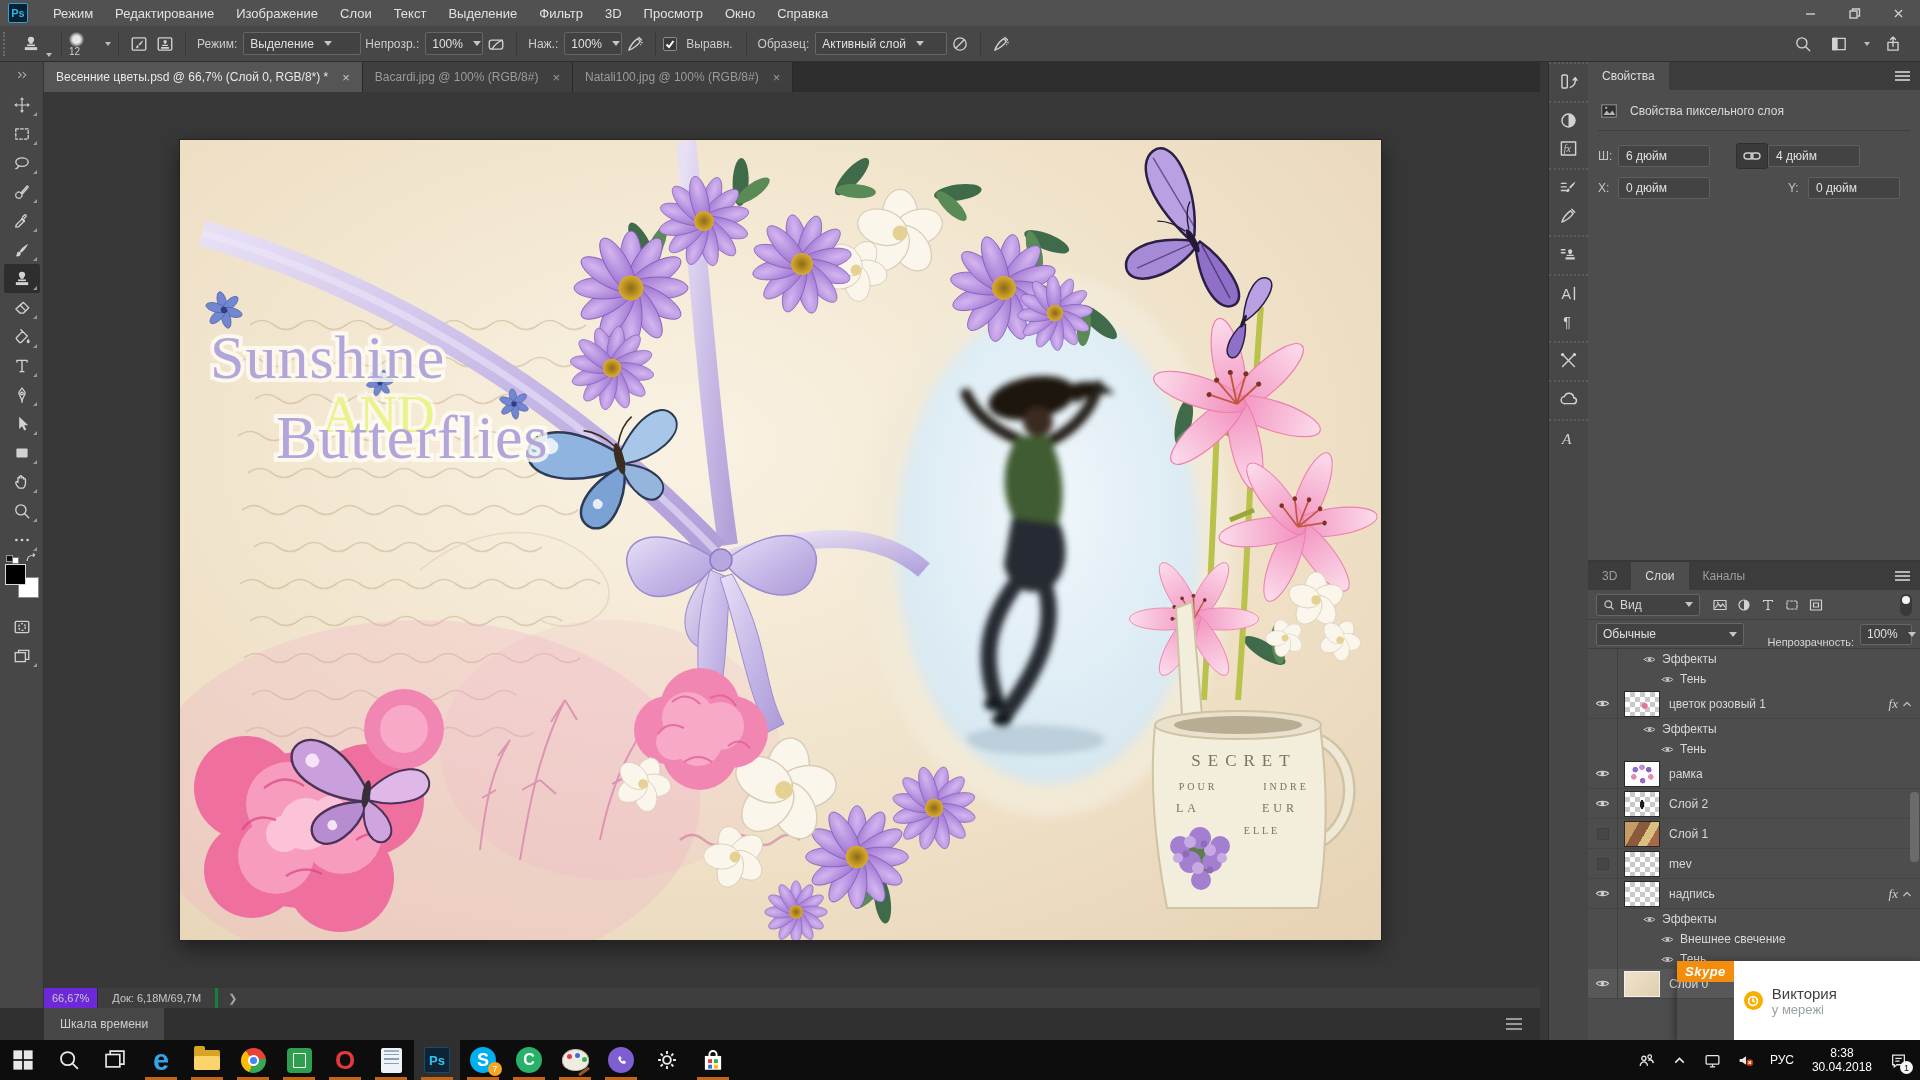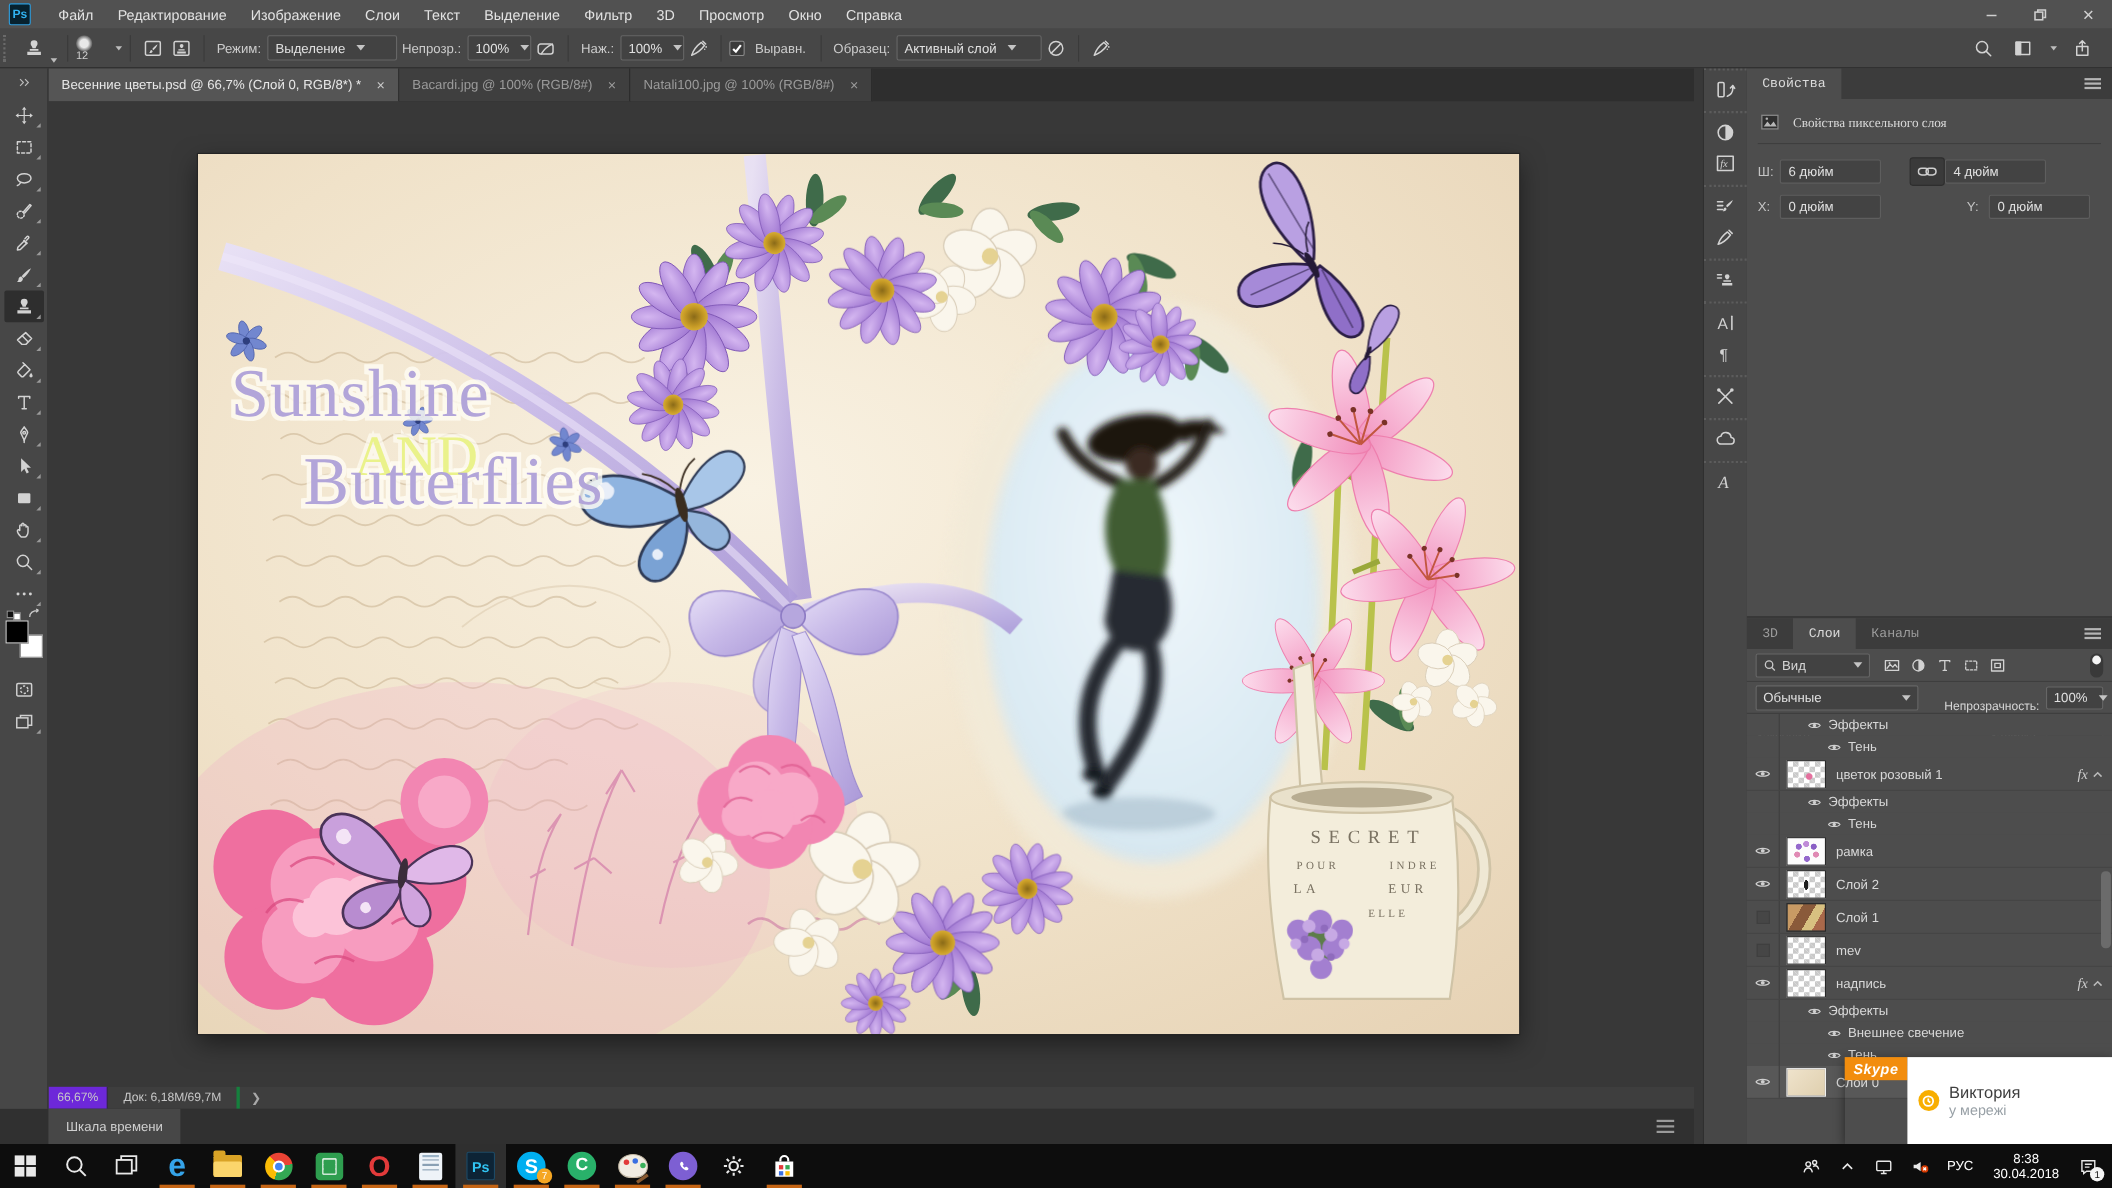--- a/index.html
+++ b/index.html
@@ -110,28 +110,28 @@
     background:#474747; border-left:1px solid #2d2d2d; display:flex;
     flex-direction:column; align-items:center; z-index:22; }
   .dock-group { width:100%; display:flex; flex-direction:column; align-items:center;
     padding:3px 0 6px; border-top:2px dotted #5c5c5c; }
   .dock-btn { width:30px; height:28px; display:flex; align-items:center; justify-content:center; }
   .dock-btn svg { width:19px; height:19px; }
 
   .panels { position:absolute; left:1588px; top:62px; width:332px; height:978px;
     background:#4d4d4d; z-index:22; }
   .phead { height:28px; background:#3c3c3c; display:flex; align-items:stretch; }
-  .ptab { padding:0 14px; display:flex; align-items:center; color:#9d9d9d; font-size:12px;font-family:Liberation Mono, monospace; }
+  .ptab { padding:0 14px; display:flex; align-items:center; color:#9d9d9d; font-size:12px; }
   .ptab.active { background:#4d4d4d; color:#dcdcdc; }
   .phead .burger { margin-left:auto; align-self:center; margin-right:10px; width:15px; }
   .burger i { display:block; height:2px; background:#b5b5b5; margin:2px 0; }
 
   .props-body { padding:8px 10px; }
   .props-row1 { display:flex; align-items:center; gap:10px; padding:4px 0 10px;
-    border-bottom:1px solid #3e3e3e;font-family:Liberation Serif, serif; }
+    border-bottom:1px solid #3e3e3e; }
   .props-row1 svg { width:22px; height:18px; }
   .props-title { color:#dadada; font-size:12px; }
   .pfield-grid { display:flex; flex-wrap:wrap; margin-top:12px; row-gap:8px; }
   .pf { display:flex; align-items:center; width:50%; }
   .pf label { width:20px; color:#c4c4c4; }
   .pf .val { width:92px; height:22px; background:#434343; border:1px solid #5e5e5e;
     border-radius:2px; display:flex; align-items:center; padding:0 7px; color:#e0e0e0; }
   .chain-btn { width:32px; height:26px; background:#3a3a3a; border:1px solid #2e2e2e;
     border-radius:3px; display:flex; align-items:center; justify-content:center;
     margin:0 2px 0 -40px; position:relative; left:22px; }
@@ -285,21 +285,21 @@
     align-items:center; justify-content:center; }
 </style>
 </head>
 <body>
 
 <div id="root">
 
   <div class="menubar">
     <div class="ps-logo">Ps</div>
     <div class="menu-items">
-        <div class="menu-item">Файл</div>
+        <div class="menu-item">Режим</div>
         <div class="menu-item">Редактирование</div>
         <div class="menu-item">Изображение</div>
         <div class="menu-item">Слои</div>
         <div class="menu-item">Текст</div>
         <div class="menu-item">Выделение</div>
         <div class="menu-item">Фильтр</div>
         <div class="menu-item">3D</div>
         <div class="menu-item">Просмотр</div>
         <div class="menu-item">Окно</div>
         <div class="menu-item">Справка</div>

